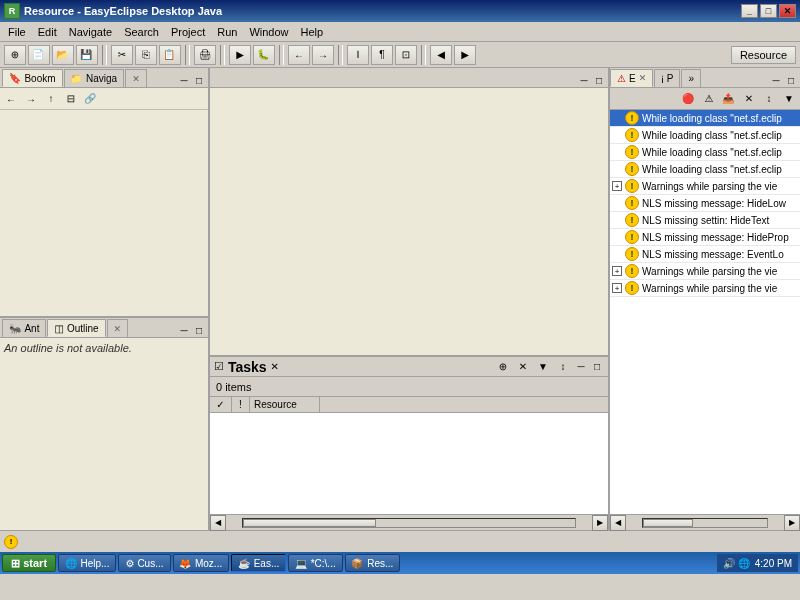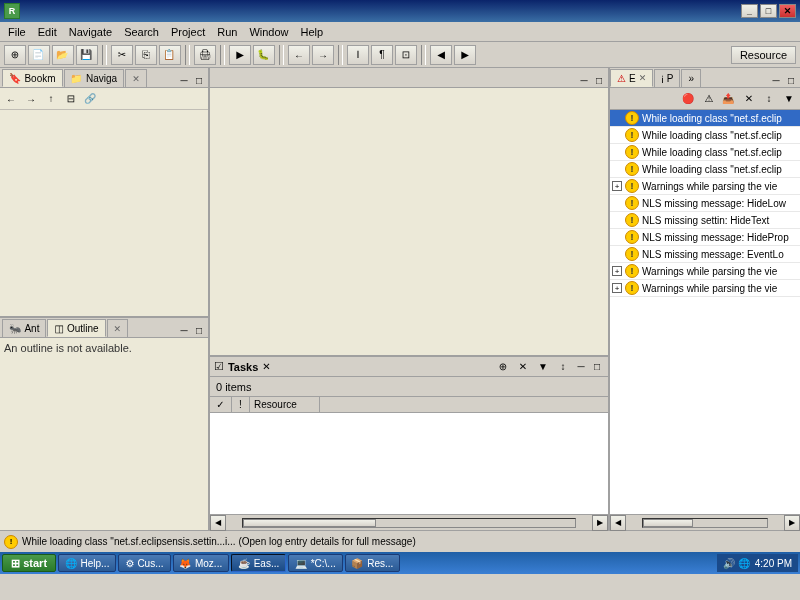--- a/index.html
+++ b/index.html
@@ -109,20 +109,21 @@
     
     #nav-panel-bottom {
       flex: 1;
       display: flex;
       flex-direction: column;
     }
     .outline-text {
       padding: 4px;
       color: #333;
       font-size: 11px;
+      font-style: italic;
     }
 
     
     #middle-panel {
       flex: 1;
       display: flex;
       flex-direction: column;
       border-right: 2px solid #a0a0a0;
     }
 
@@ -158,21 +159,21 @@
       display: flex;
       align-items: center;
       justify-content: space-between;
       height: 20px;
       background: #d4d0c8;
       padding: 0 4px;
       border-bottom: 1px solid #a0a0a0;
     }
     .tasks-left { display: flex; align-items: center; gap: 4px; }
     .tasks-right { display: flex; align-items: center; gap: 2px; }
-    .tasks-title { font-size: 11px; font-weight: bold; display: flex; align-items: center; gap: 4px; }
+    .tasks-title { font-size: 14px; font-weight: bold; display: flex; align-items: center; gap: 4px; }
     .tasks-x { font-size: 10px; cursor: pointer; }
 
     .tasks-header {
       background: #d4d0c8;
       height: 20px;
       display: flex;
       align-items: center;
       border-bottom: 1px solid #a0a0a0;
     }
     .tasks-count { padding: 2px 6px; font-size: 11px; }
@@ -338,20 +339,21 @@
       font-size: 10px;
       color: white;
     }
   </style>
 </head>
 <body>
 
 <div id="title-bar">
   <div class="title-left">
     <div class="title-icon">R</div>
+    <span>Resource - EasyEclipse Desktop Java</span>
   </div>
   <div class="win-buttons">
     <div class="win-btn minimize">_</div>
     <div class="win-btn maximize">□</div>
     <div class="win-btn close">✕</div>
   </div>
 </div>
 
 <div id="menu-bar">
   <span class="menu-item">File</span>
@@ -592,21 +594,20 @@
         <div class="hscroll-thumb"></div>
       </div>
       <div class="hscroll-arrow">▶</div>
     </div>
   </div>
 
 </div>
 
 <div id="status-bar">
   <div class="status-icon">!</div>
-  <span>While loading class "net.sf.eclipsensis.settin...i... (Open log entry details for full message)</span>
 </div>
 
 <div id="taskbar">
   <div class="start-btn">
     <span>⊞</span>
     <span>start</span>
   </div>
   <div class="tb-app">
     <span>🌐</span>
     <span>Help...</span>

